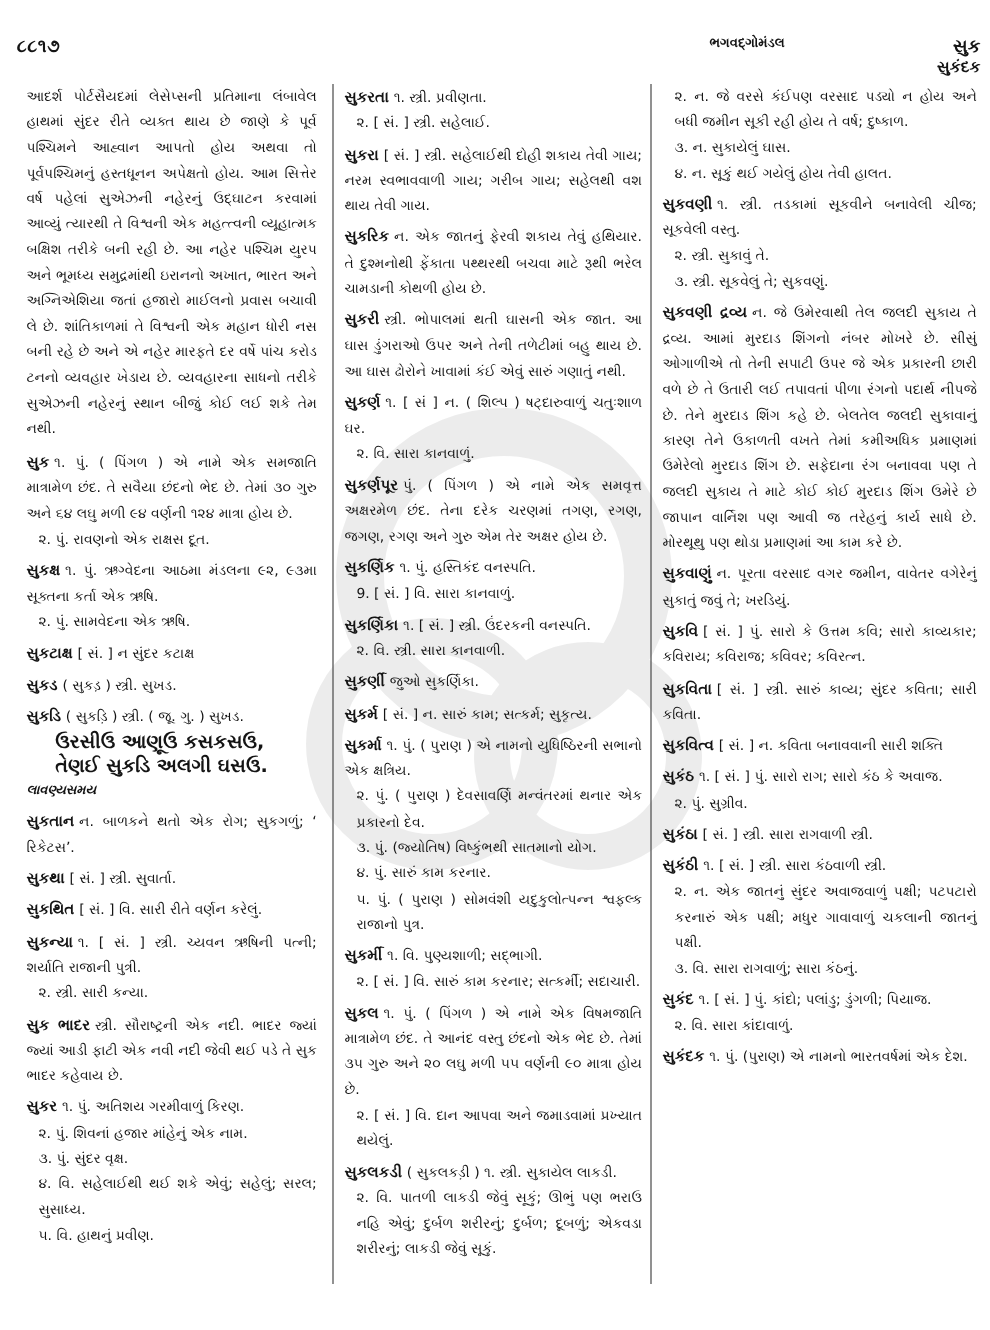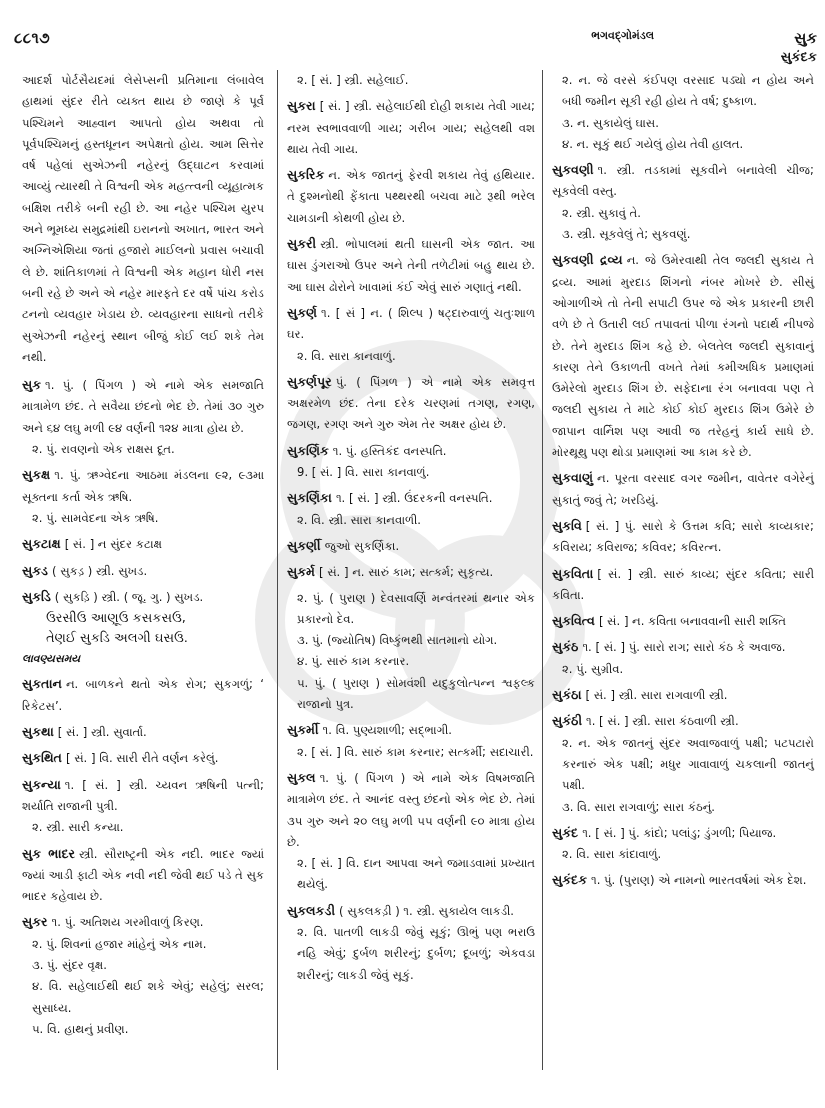--- a/index.html
+++ b/index.html
@@ -20,21 +20,21 @@
   .col-2 { left: 287px; width: 248px; }
   .col-3 { left: 552px; width: 262px; }
   .col-rule { position: absolute; top: 0; width: 1px; background: #4a4a4a; }
   .rule-1 { left: 277px; height: 1000px; }
   .rule-2 { left: 542px; height: 1000px; }
   .entry { margin-bottom: 4px; }
   .entry .headword { font-weight: bold; font-size: 12.6px; margin-right: 4px; }
   .entry .sense { padding-left: 10px; }
   .entry .sense.first { padding-left: 0; }
   .para { text-indent: 0; margin-bottom: 6px; }
-  .quote { padding-left: 24px; font-size: 13px; font-weight: normal; line-height: 20px; }
+  .quote { padding-left: 24px; font-size: 16px; font-weight: bold; line-height: 20px; }
   .attribution { text-align: left; font-size: 10.8px; font-weight: bold; padding-right: 2px; font-style: italic; }
 </style>
 </head>
 <body>
 
 <svg class="watermark" viewBox="0 0 340 420">
   <circle cx="170" cy="150" r="120" fill="none" stroke="#000" stroke-width="40"></circle>
   <circle cx="110" cy="290" r="90" fill="none" stroke="#000" stroke-width="30"></circle>
   <circle cx="240" cy="300" r="80" fill="none" stroke="#000" stroke-width="30"></circle>
 </svg>
@@ -91,20 +91,21 @@
       <div class="entry">
         <div class="sense first"><span class="headword">સુકર</span><span>૧. પું. અતિશય ગરમીવાળું કિરણ.</span></div>
         <div class="sense"><span>૨. પું. શિવનાં હજાર માંહેનું એક નામ.</span></div>
         <div class="sense"><span>૩. પું. સુંદર વૃક્ષ.</span></div>
         <div class="sense"><span>૪. વિ. સહેલાઈથી થઈ શકે એવું; સહેલું; સરલ; સુસાધ્ય.</span></div>
         <div class="sense"><span>૫. વિ. હાથનું પ્રવીણ.</span></div>
       </div>
     </div>
   <div class="col col-2">
       <div class="entry">
+        <div class="sense first"><span class="headword">સુકરતા</span><span>૧. સ્ત્રી. પ્રવીણતા.</span></div>
         <div class="sense"><span>૨. [ સં. ] સ્ત્રી. સહેલાઈ.</span></div>
       </div>
       <div class="entry">
         <div class="sense first"><span class="headword">સુકરા</span><span>[ સં. ] સ્ત્રી. સહેલાઈથી દોહી શકાય તેવી ગાય; નરમ સ્વભાવવાળી ગાય; ગરીબ ગાય; સહેલથી વશ થાય તેવી ગાય.</span></div>
       </div>
       <div class="entry">
         <div class="sense first"><span class="headword">સુકરિક</span><span>ન. એક જાતનું ફેરવી શકાય તેવું હથિયાર. તે દુશ્મનોથી ફેંકાતા પથ્થરથી બચવા માટે રૂથી ભરેલ ચામડાની કોથળી હોય છે.</span></div>
       </div>
       <div class="entry">
         <div class="sense first"><span class="headword">સુકરી</span><span>સ્ત્રી. ભોપાલમાં થતી ઘાસની એક જાત. આ ઘાસ ડુંગરાઓ ઉપર અને તેની તળેટીમાં બહુ થાય છે. આ ઘાસ ઢોરોને ખાવામાં કંઈ એવું સારું ગણાતું નથી.</span></div>
@@ -124,20 +125,21 @@
         <div class="sense first"><span class="headword">સુકર્ણિકા</span><span>૧. [ સં. ] સ્ત્રી. ઉંદરકની વનસ્પતિ.</span></div>
         <div class="sense"><span>૨. વિ. સ્ત્રી. સારા કાનવાળી.</span></div>
       </div>
       <div class="entry">
         <div class="sense first"><span class="headword">સુકર્ણી</span><span>જુઓ સુકર્ણિકા.</span></div>
       </div>
       <div class="entry">
         <div class="sense first"><span class="headword">સુકર્મ</span><span>[ સં. ] ન. સારું કામ; સત્કર્મ; સુકૃત્ય.</span></div>
       </div>
       <div class="entry">
+        <div class="sense first"><span class="headword">સુકર્મા</span><span>૧. પું. ( પુરાણ ) એ નામનો યુધિષ્ઠિરની સભાનો એક ક્ષત્રિય.</span></div>
         <div class="sense"><span>૨. પું. ( પુરાણ ) દેવસાવર્ણિ મન્વંતરમાં થનાર એક પ્રકારનો દેવ.</span></div>
         <div class="sense"><span>૩. પું. (જ્યોતિષ) વિષ્કુંભથી સાતમાનો યોગ.</span></div>
         <div class="sense"><span>૪. પું. સારું કામ કરનાર.</span></div>
         <div class="sense"><span>૫. પું. ( પુરાણ ) સોમવંશી યદુકુલોત્પન્ન શ્વફલ્ક રાજાનો પુત્ર.</span></div>
       </div>
       <div class="entry">
         <div class="sense first"><span class="headword">સુકર્મી</span><span>૧. વિ. પુણ્યશાળી; સદ્ભાગી.</span></div>
         <div class="sense"><span>૨. [ સં. ] વિ. સારું કામ કરનાર; સત્કર્મી; સદાચારી.</span></div>
       </div>
       <div class="entry">

